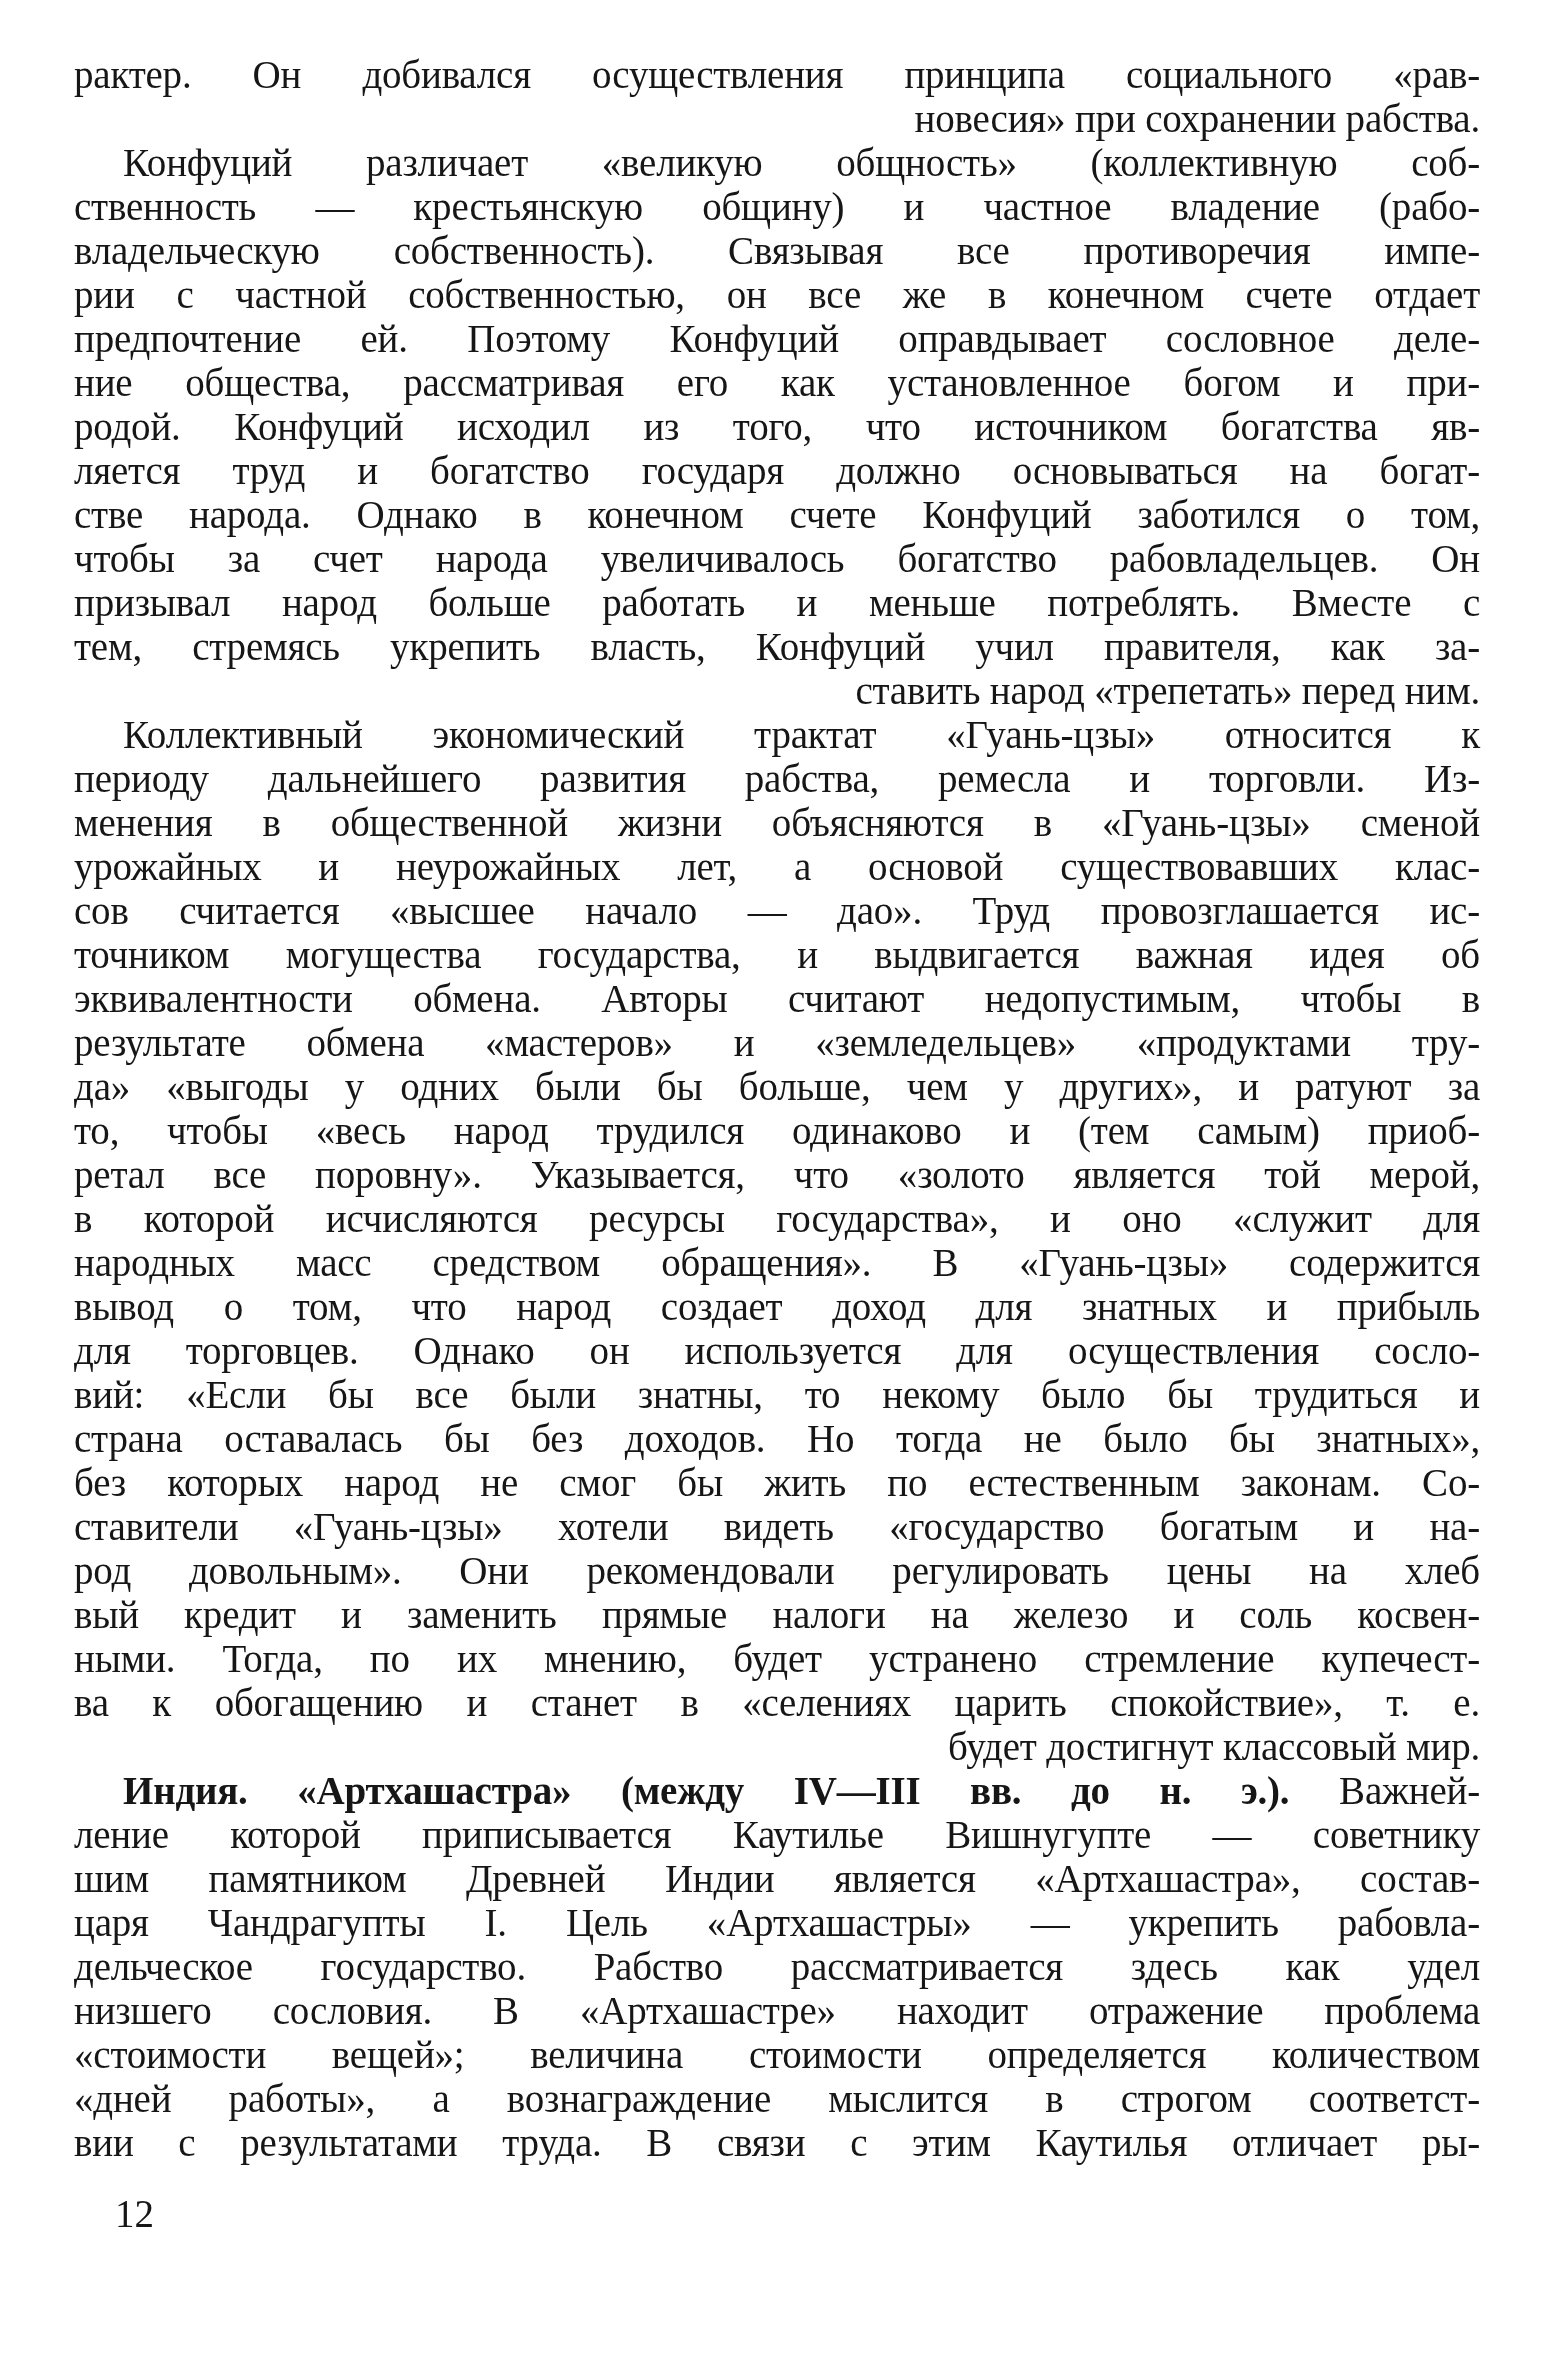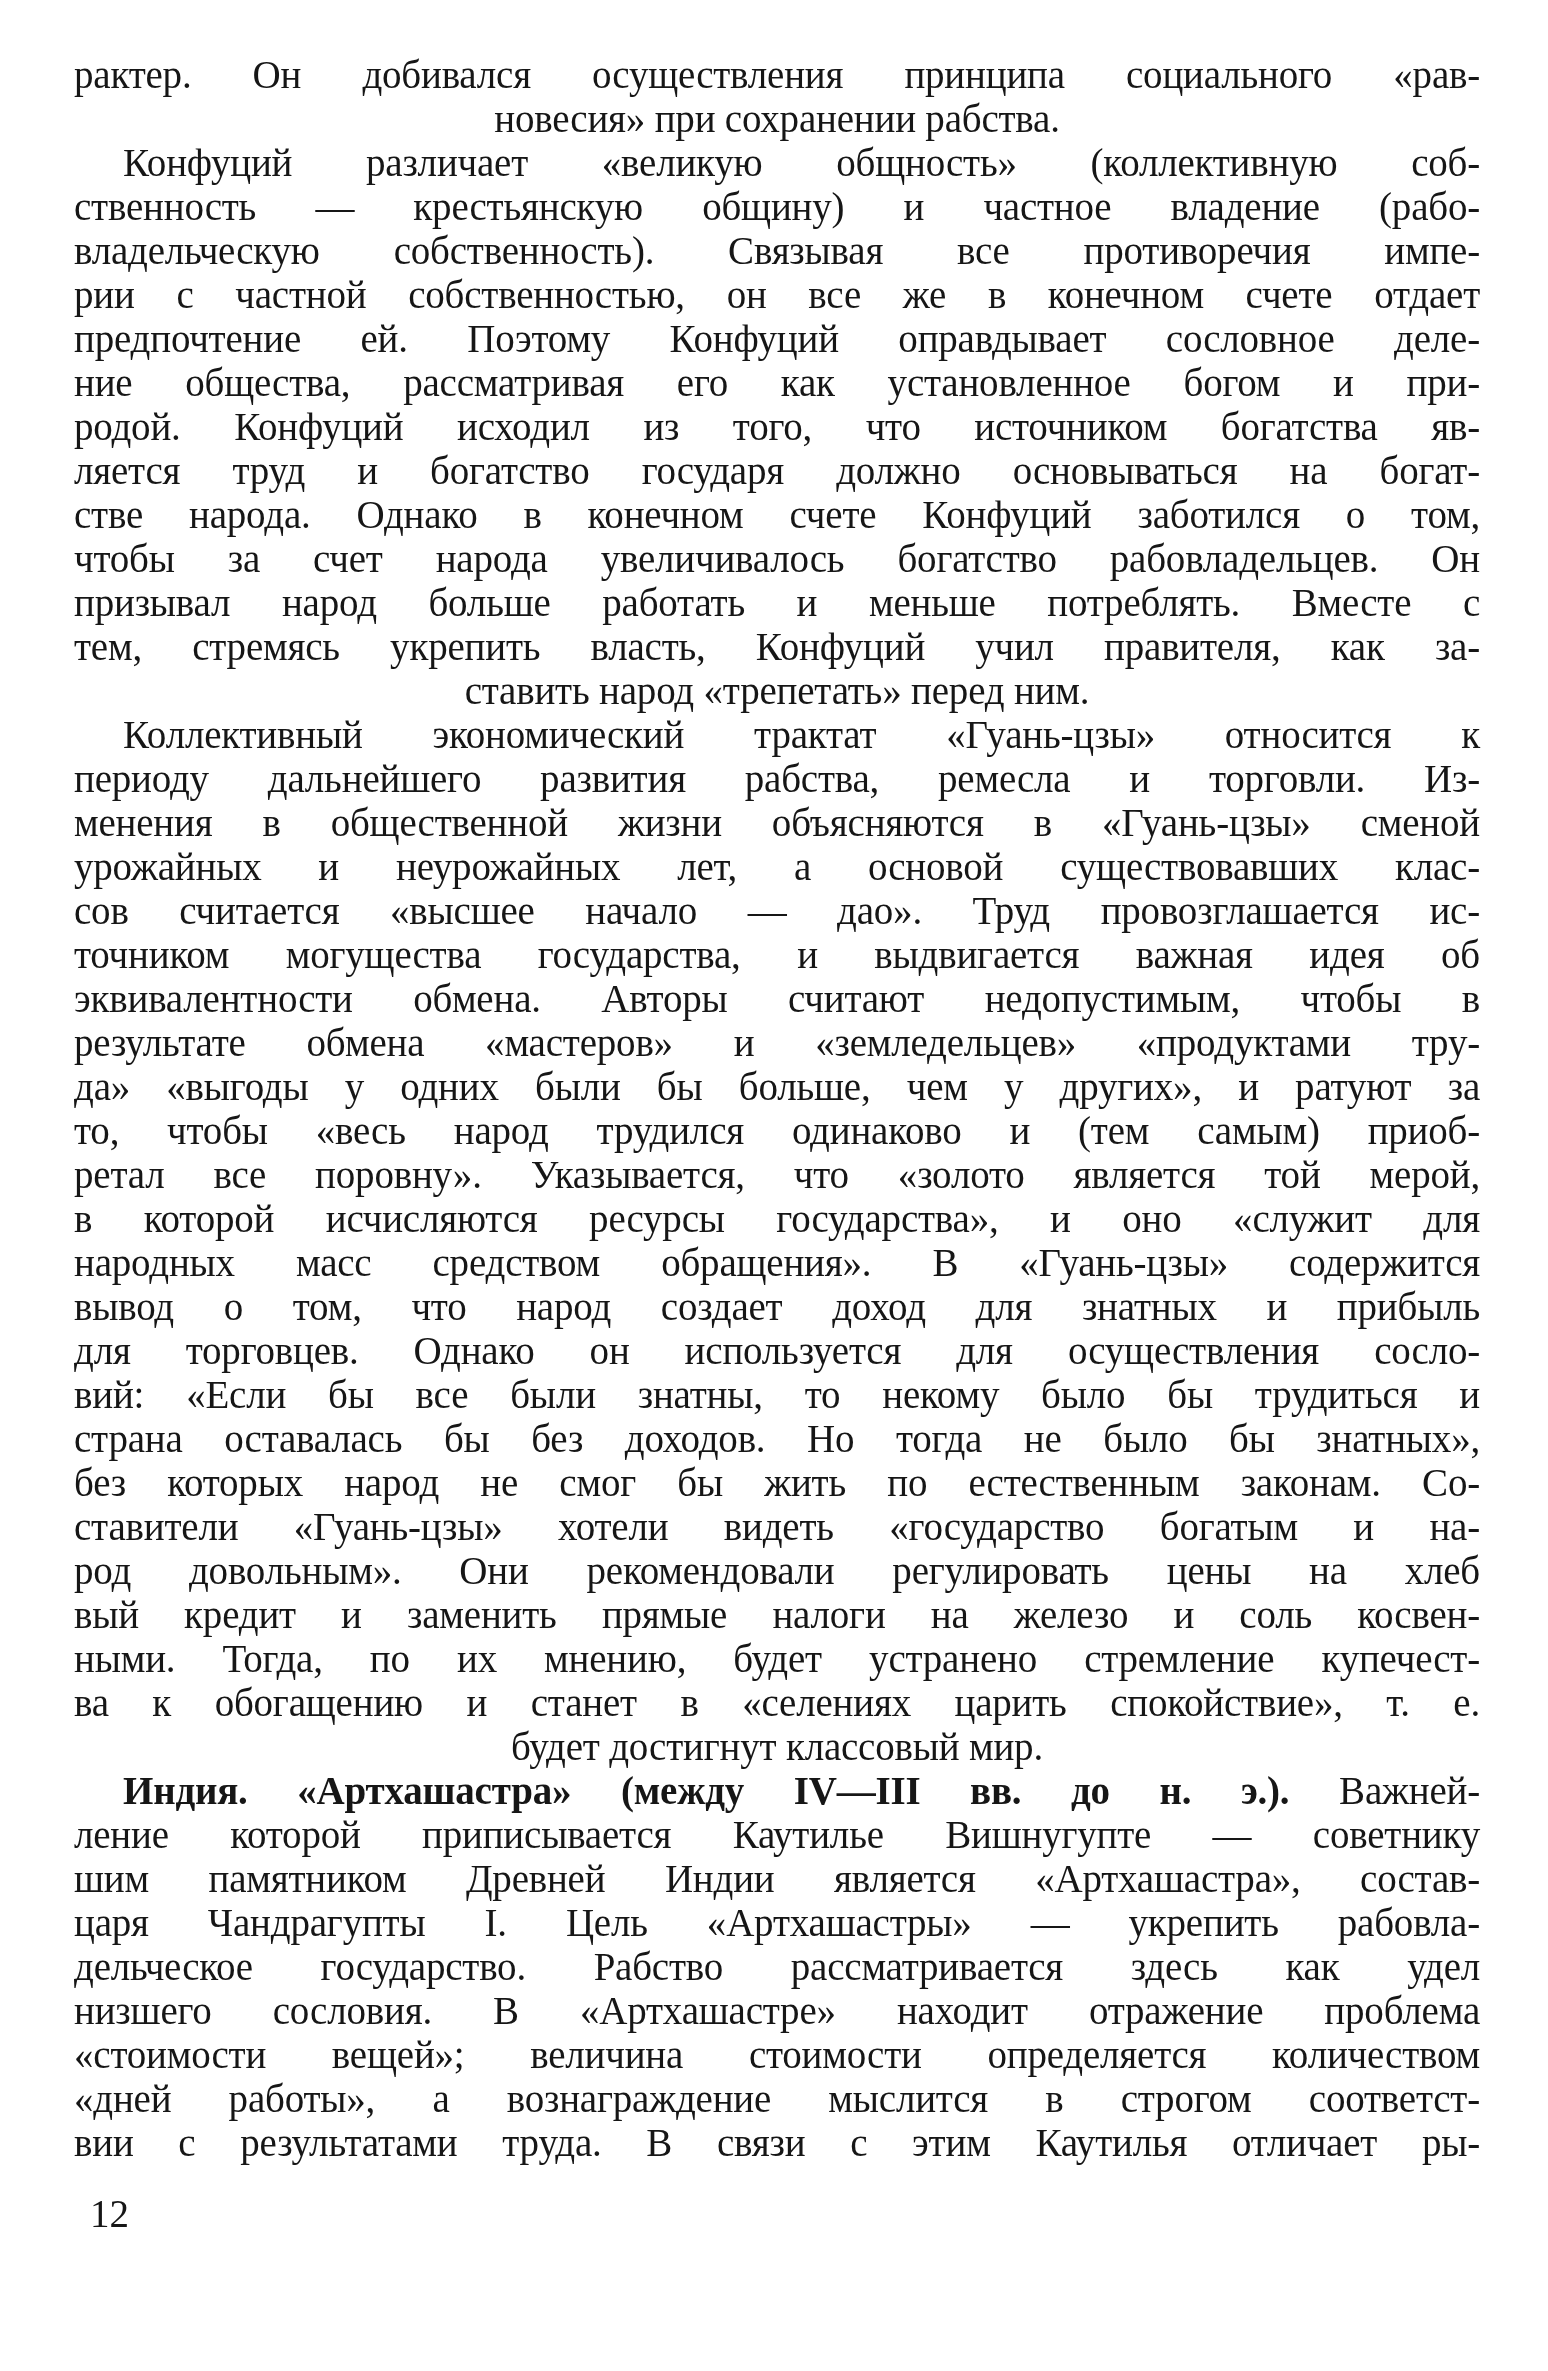--- a/index.html
+++ b/index.html
@@ -23,35 +23,35 @@
   }
   .text-block {
     width: 100%;
   }
   .line {
     font-size: 39px;
     line-height: 44px;
     height: 44px;
     letter-spacing: -0.2px;
     white-space: normal;
-    text-align: center;
+    text-align: right;
   }
   .line.j {
     text-align: justify;
     text-align-last: justify;
   }
   .line.indent {
     text-indent: 49px;
   }
   .line b {
     font-weight: 700;
   }
   .page-number {
     margin-top: 27.4px;
-    margin-left: 16px;
+    margin-left: 41px;
     font-size: 39px;
     line-height: 43px;
     text-align: left;
   }
 </style>
 </head>
 <body>
 
 <main class="page">
   <section class="text-block">

